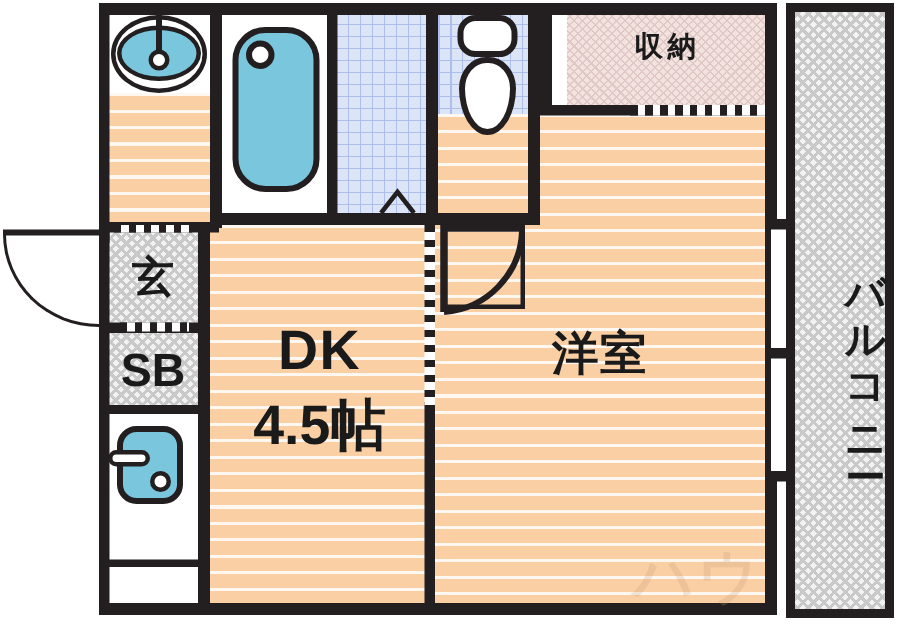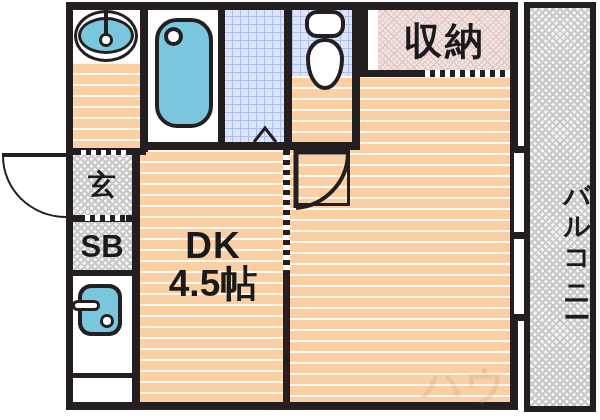--- a/index.html
+++ b/index.html
@@ -56,24 +56,24 @@
 
   
   .lbl {
     color: #1a1a1a;
     text-align: center;
     font-weight: bold;
     line-height: 1;
     white-space: nowrap;
     user-select: none;
   }
-  .lbl-dk    { font-size: 37px; letter-spacing: 1px; margin-top: 12px; }
+  .lbl-dk    { font-size: 37px; letter-spacing: 1px; }
   .lbl-area  { font-size: 37px; letter-spacing: 0px; }
   .lbl-room  { font-size: 31px; letter-spacing: 1px; }
-  .lbl-stor  { font-size: 38px; letter-spacing: 3px; }
+  .lbl-stor  { font-size: 19px; letter-spacing: 3px; }
   .lbl-gen   { font-size: 28px; }
   .lbl-sb    { font-size: 31px; letter-spacing: 0px; }
   .lbl-balc  {
     font-size: 27px;
     writing-mode: vertical-rl;
     text-orientation: upright;
     letter-spacing: 4px;
     line-height: 1;
   }
 
@@ -276,20 +276,21 @@
   <div class="abs toilet-tank" style="left:305px; top:10px; width:40px; height:28px;"></div>
   <div class="abs toilet-bowl" style="left:306px; top:38px; width:38px; height:52px;"></div>
 
   <div class="abs kitchen-sink" style="left:78px; top:284px; width:44px; height:52px;"></div>
   <div class="abs ks-faucet" style="left:72px; top:300px; width:28px; height:11px;"></div>
   <div class="abs ks-hole" style="left:100px; top:314px; width:14px; height:14px;"></div>
 
   <div class="abs lbl lbl-dk" style="left:140px; top:215px; width:146px;">DK</div>
   <div class="abs lbl lbl-area" style="left:138px; top:265px; width:150px;">4.5帖</div>
 
+  <div class="abs lbl lbl-room" style="left:300px; top:220px; width:200px;">洋室</div>
 
   <div class="abs lbl lbl-stor" style="left:378px; top:22px; width:134px;">収納</div>
 
   <div class="abs lbl lbl-gen" style="left:72px; top:171px; width:60px;">玄</div>
 
   <div class="abs lbl lbl-sb" style="left:70px; top:231px; width:64px;text-align:center;">SB</div>
 
   <div class="abs lbl lbl-balc" style="left:530px; top:115px; width:60px; height:240px;
               display:flex; align-items:flex-start; justify-content:center;">バルコニー</div>
 

